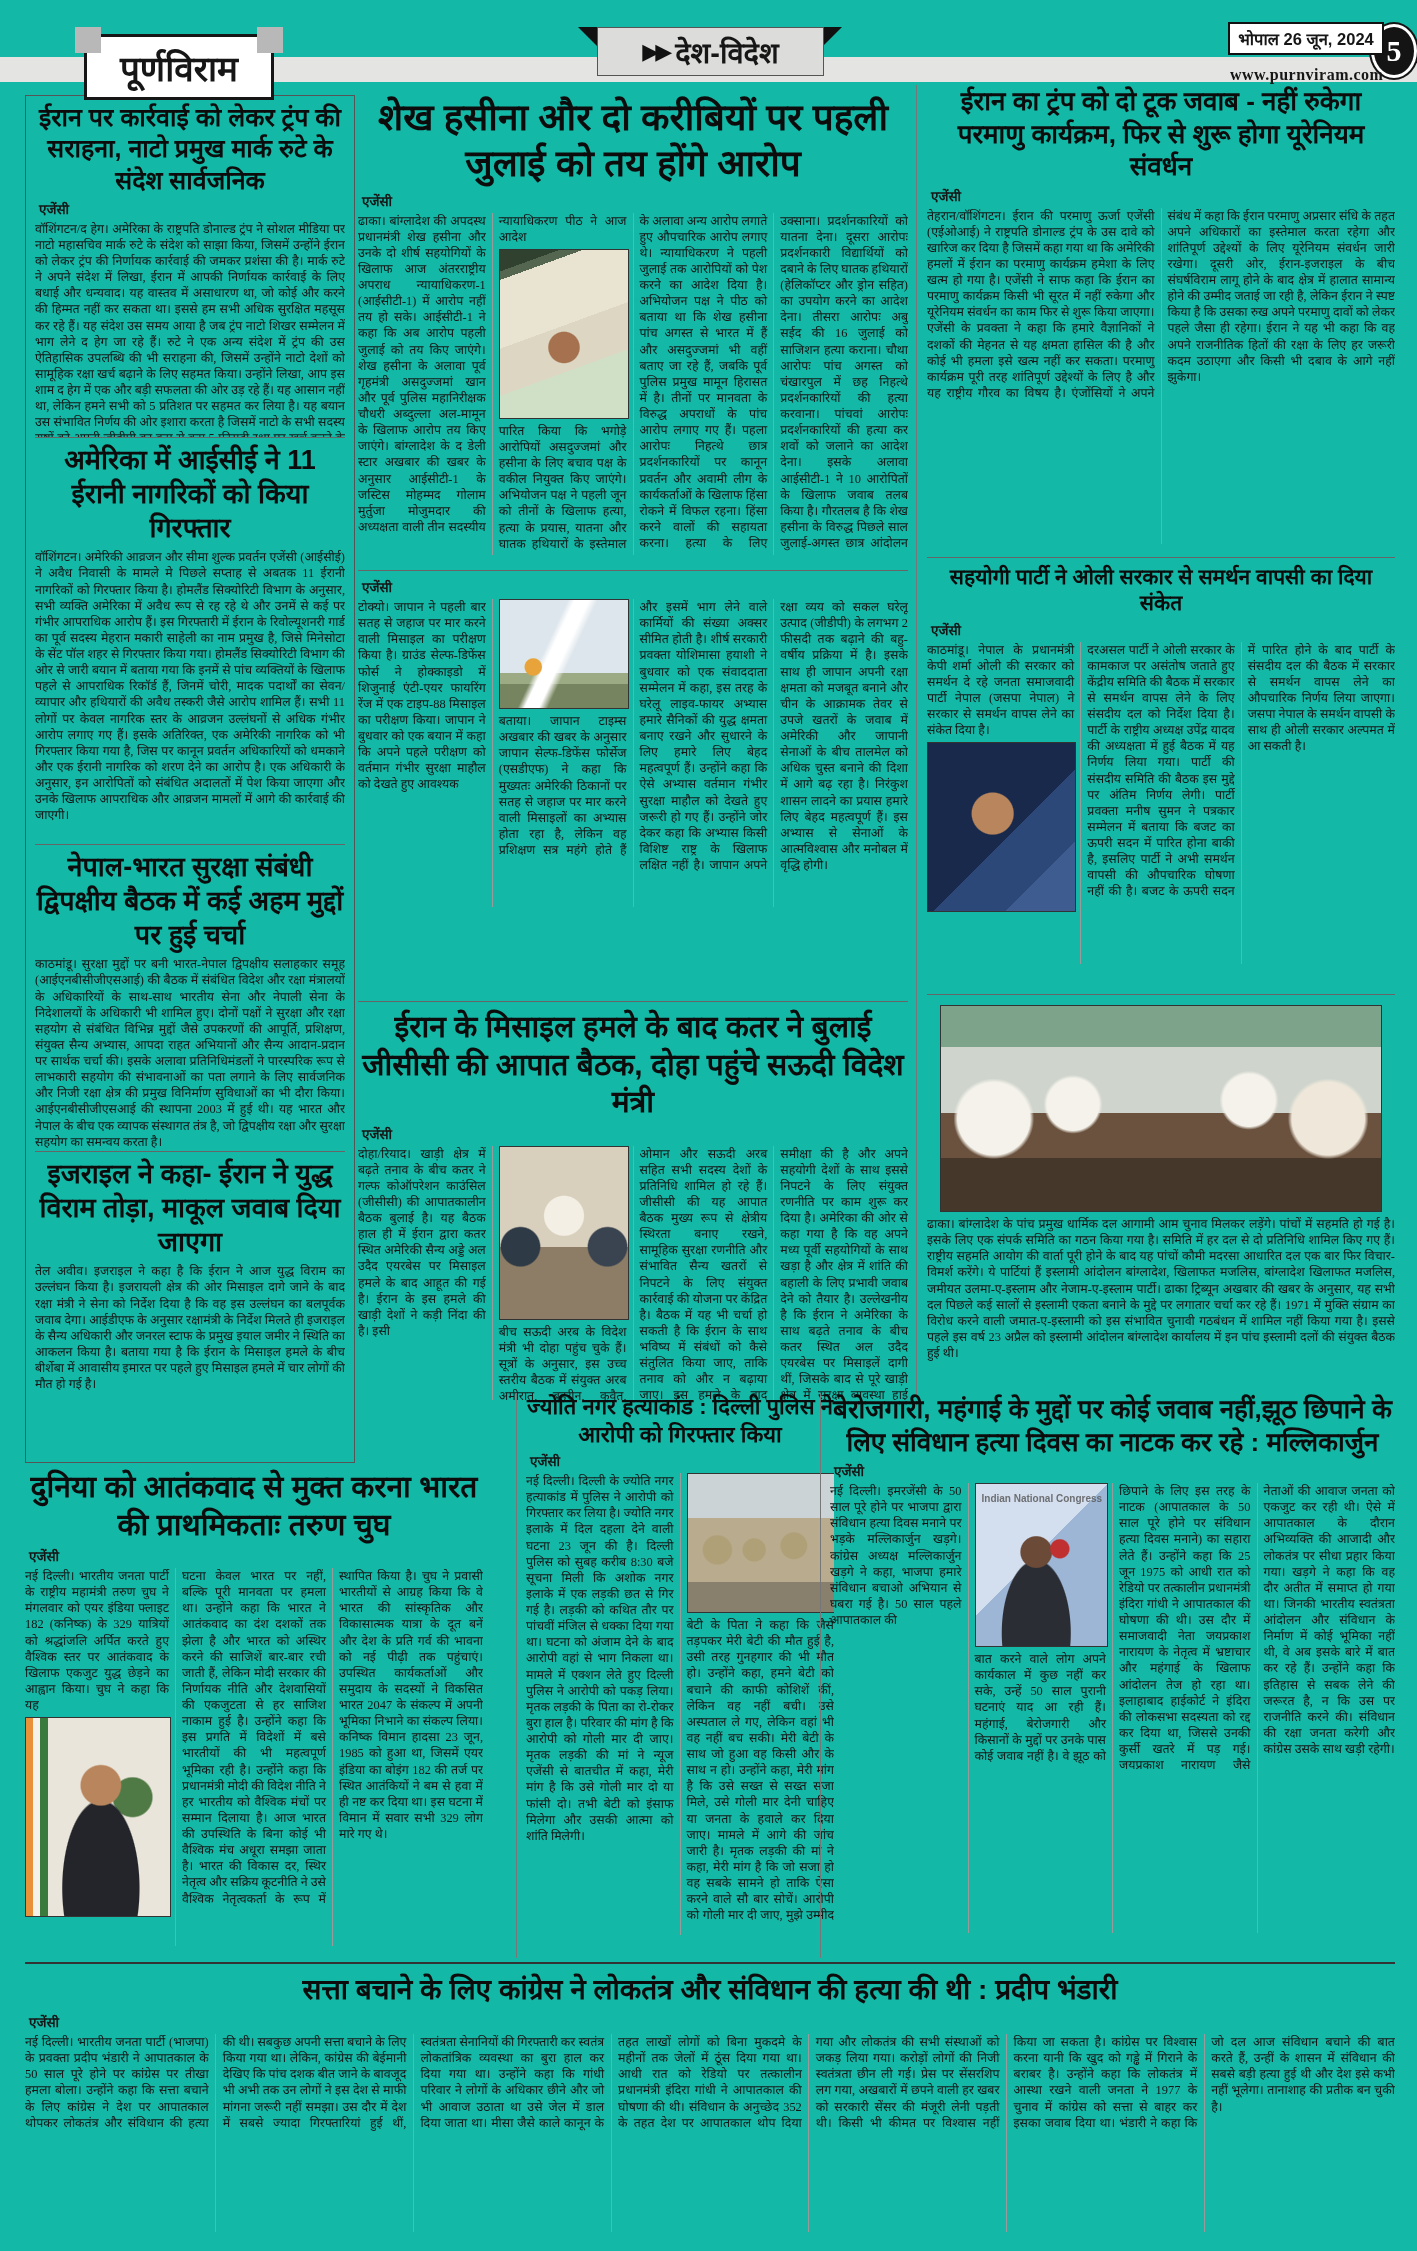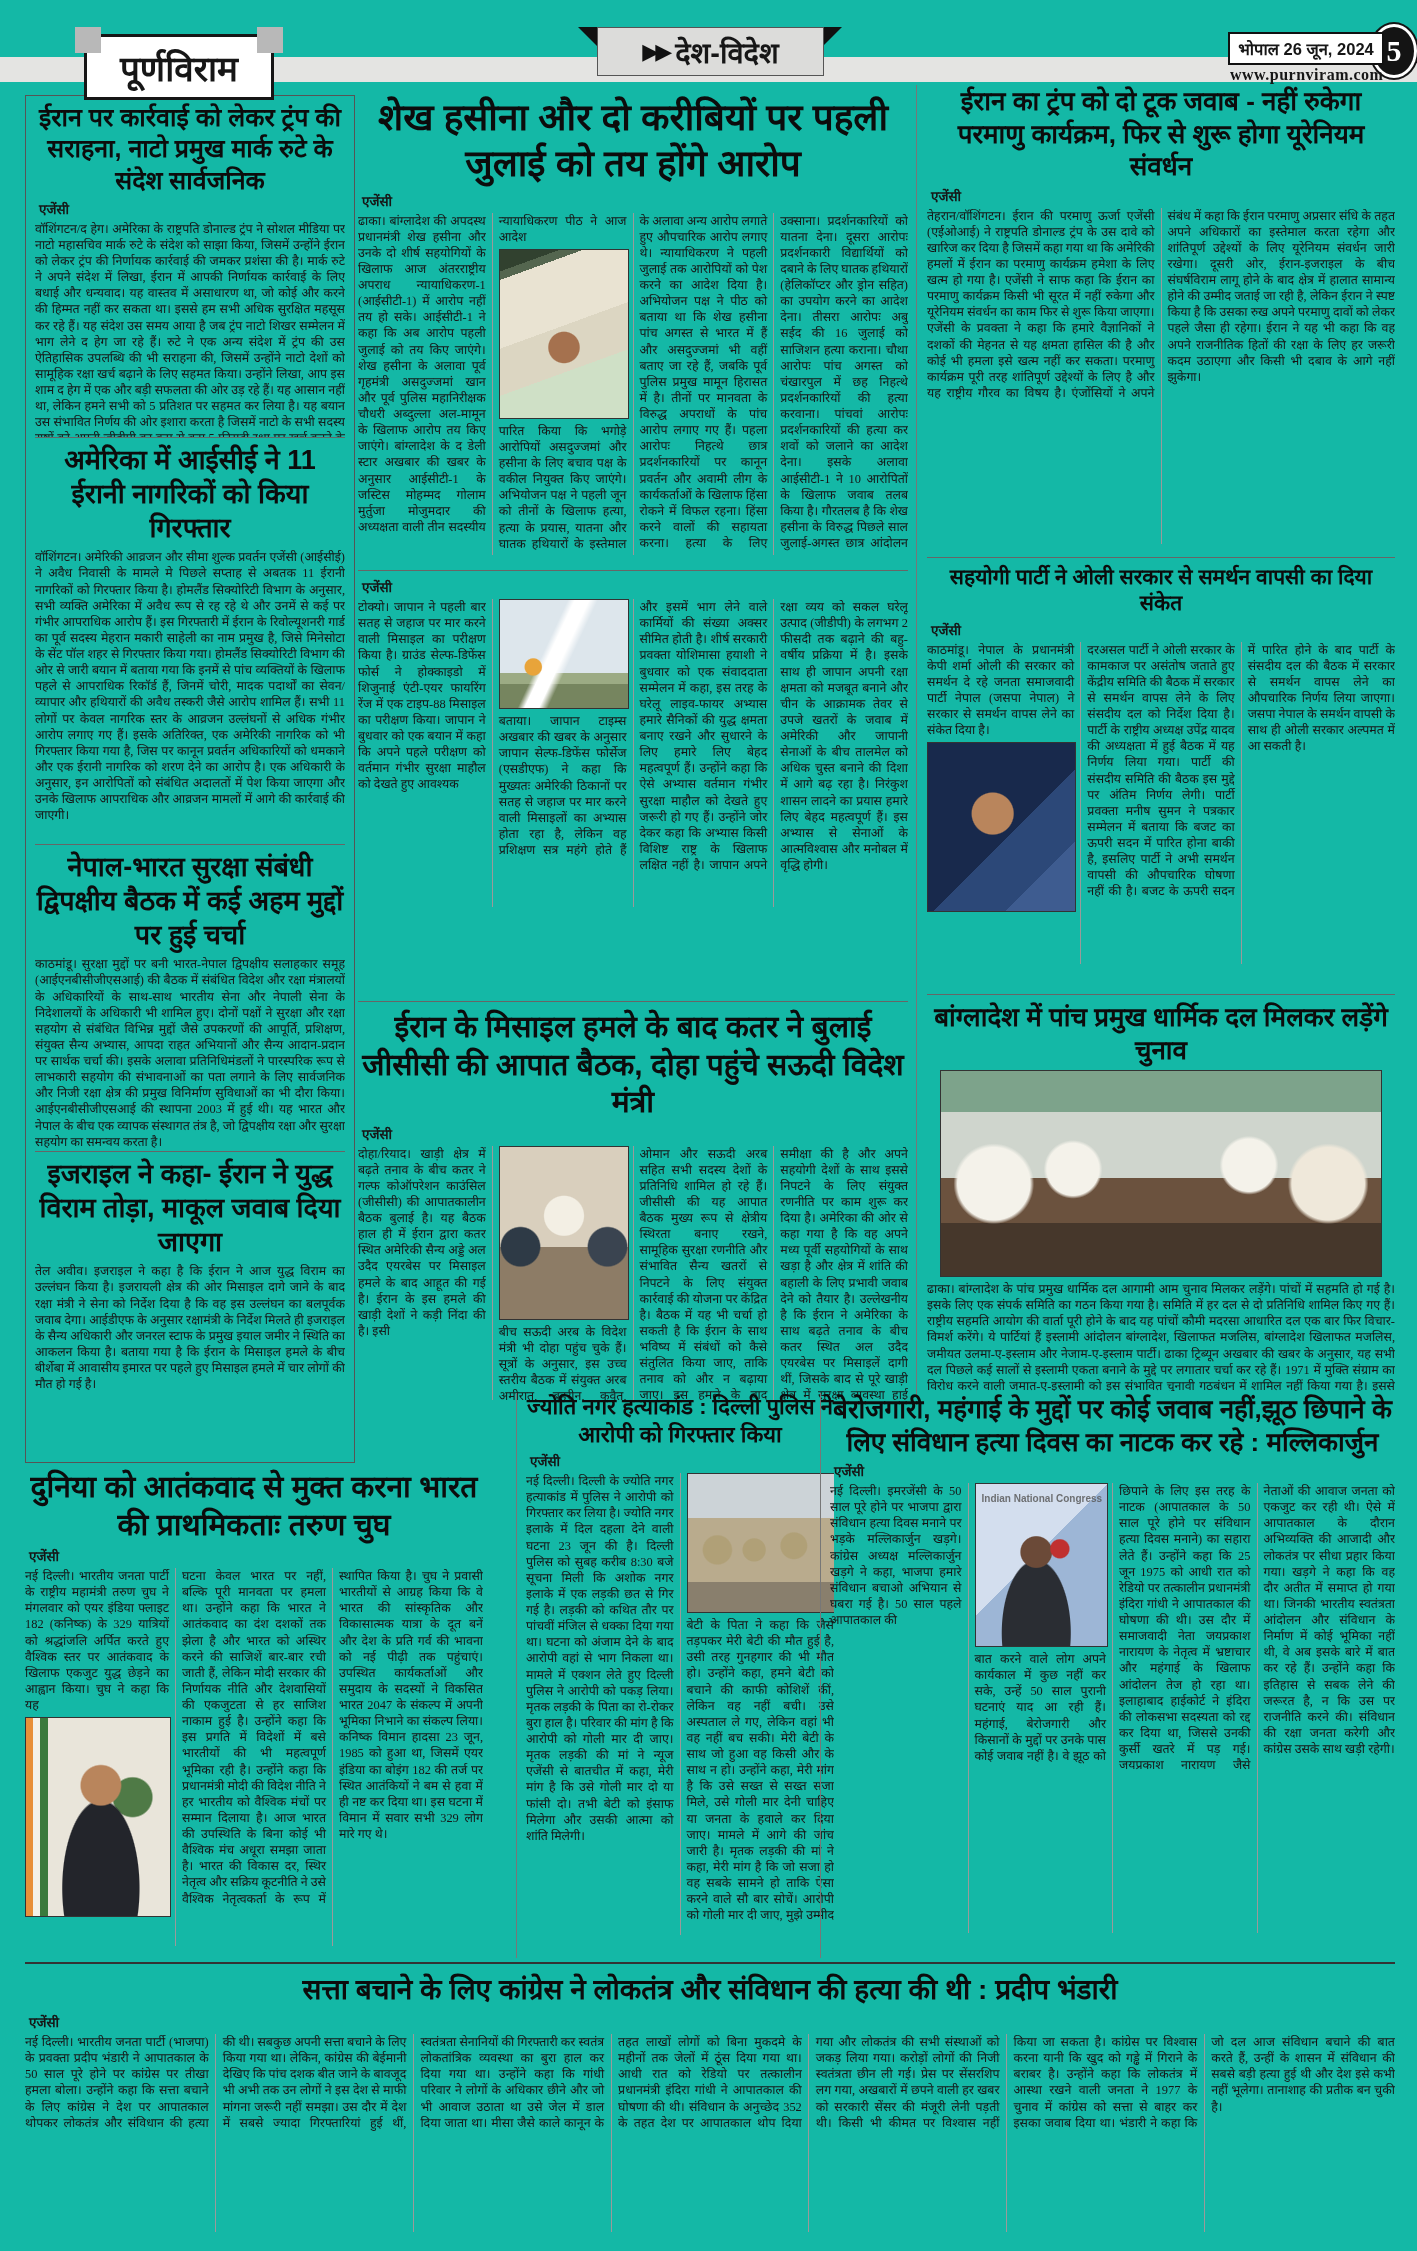--- a/index.html
+++ b/index.html
@@ -12,21 +12,21 @@
             font-family:"Liberation Sans","DejaVu Sans",sans-serif;font-weight:bold;font-size:35px;z-index:3;}
   .logo-box::before{content:"";position:absolute;left:-12px;top:-10px;width:26px;height:26px;background:#b8b8b8;z-index:-1;}
   .logo-box::after{content:"";position:absolute;right:-12px;top:-10px;width:26px;height:26px;background:#b8b8b8;z-index:-1;}
   .section-tab{position:absolute;left:597px;top:27px;width:225px;height:47px;background:#dcdcda;
                border:1px solid #555;display:flex;align-items:center;justify-content:center;gap:7px;
                font-family:"Liberation Sans","DejaVu Sans",sans-serif;font-weight:bold;font-size:29px;z-index:3;}
   .tri{position:absolute;width:0;height:0;border-style:solid;}
   .tri-l{left:578px;top:27px;border-width:0 20px 20px 0;border-color:transparent #111 transparent transparent;}
   .tri-r{left:822px;top:27px;border-width:20px 20px 0 0;border-color:#111 transparent transparent transparent;}
   .arrows{color:#111;font-size:22px;letter-spacing:-4px;}
-  .date-box{position:absolute;left:1228px;top:32px;width:152px;height:29px;background:#fff;border:2px solid #111;
+  .date-box{position:absolute;left:1228px;top:22px;width:152px;height:29px;background:#fff;border:2px solid #111;
             display:flex;align-items:center;justify-content:center;font-family:"Liberation Sans",sans-serif;
             font-weight:bold;font-size:16.5px;z-index:3;}
   .website{position:absolute;left:1230px;top:66px;font-weight:bold;font-size:16px;letter-spacing:.5px;z-index:3;}
   .page-num{position:absolute;left:1374px;top:27px;width:40px;height:48px;background:#141414;color:#fff;
             border-radius:50%;display:flex;align-items:center;justify-content:center;font-size:30px;font-weight:bold;
             box-shadow:0 0 0 3px #fff,0 0 0 5px #141414;z-index:2;}
   
   .art{position:absolute;box-sizing:border-box;}
   .hl{font-family:"Liberation Sans","DejaVu Sans",sans-serif;font-weight:bold;text-align:center;
       margin:0 0 4px 0;line-height:1.25;color:#0c0c0c;}
@@ -180,21 +180,20 @@
       <h2 class="hl" style="font-size:21px;">सहयोगी पार्टी ने ओली सरकार से समर्थन वापसी का दिया संकेत</h2>
       <div class="byline">एजेंसी</div>
       <div class="body cols-3" style="height:322px;">
         <span>काठमांडू। नेपाल के प्रधानमंत्री केपी शर्मा ओली की सरकार को समर्थन दे रहे जनता समाजवादी पार्टी नेपाल (जसपा नेपाल) ने सरकार से समर्थन वापस लेने का संकेत दिया है।</span>
         <div class="photo ph-oli"></div>
         <span>दरअसल पार्टी ने ओली सरकार के कामकाज पर असंतोष जताते हुए केंद्रीय समिति की बैठक में सरकार से समर्थन वापस लेने के लिए संसदीय दल को निर्देश दिया है। पार्टी के राष्ट्रीय अध्यक्ष उपेंद्र यादव की अध्यक्षता में हुई बैठक में यह निर्णय लिया गया। पार्टी की संसदीय समिति की बैठक इस मुद्दे पर अंतिम निर्णय लेगी। पार्टी प्रवक्ता मनीष सुमन ने पत्रकार सम्मेलन में बताया कि बजट का ऊपरी सदन में पारित होना बाकी है, इसलिए पार्टी ने अभी समर्थन वापसी की औपचारिक घोषणा नहीं की है। बजट के ऊपरी सदन में पारित होने के बाद पार्टी के संसदीय दल की बैठक में सरकार से समर्थन वापस लेने का औपचारिक निर्णय लिया जाएगा। जसपा नेपाल के समर्थन वापसी के साथ ही ओली सरकार अल्पमत में आ सकती है।</span>
       </div>
     </article>
 
     <article class="sep-top" style="height:390px;overflow:hidden;">
-      <h2 class="hl" style="font-size:26px;">बांग्लादेश में पांच प्रमुख धार्मिक दल मिलकर लड़ेंगे चुनाव</h2>
       <div class="photo ph-bd" style="width:94%;margin:4px auto;"></div>
       <div class="body" style="height:150px;">ढाका। बांग्लादेश के पांच प्रमुख धार्मिक दल आगामी आम चुनाव मिलकर लड़ेंगे। पांचों में सहमति हो गई है। इसके लिए एक संपर्क समिति का गठन किया गया है। समिति में हर दल से दो प्रतिनिधि शामिल किए गए हैं। राष्ट्रीय सहमति आयोग की वार्ता पूरी होने के बाद यह पांचों कौमी मदरसा आधारित दल एक बार फिर विचार-विमर्श करेंगे। ये पार्टियां हैं इस्लामी आंदोलन बांग्लादेश, खिलाफत मजलिस, बांग्लादेश खिलाफत मजलिस, जमीयत उलमा-ए-इस्लाम और नेजाम-ए-इस्लाम पार्टी। ढाका ट्रिब्यून अखबार की खबर के अनुसार, यह सभी दल पिछले कई सालों से इस्लामी एकता बनाने के मुद्दे पर लगातार चर्चा कर रहे हैं। 1971 में मुक्ति संग्राम का विरोध करने वाली जमात-ए-इस्लामी को इस संभावित चुनावी गठबंधन में शामिल नहीं किया गया है। इससे पहले इस वर्ष 23 अप्रैल को इस्लामी आंदोलन बांग्लादेश कार्यालय में इन पांच इस्लामी दलों की संयुक्त बैठक हुई थी।</div>
     </article>
   </div>
 
   <article class="art b1">
     <h2 class="hl" style="font-size:30px;">दुनिया को आतंकवाद से मुक्त करना भारत की प्राथमिकताः तरुण चुघ</h2>
     <div class="byline">एजेंसी</div>
     <div class="body cols-3" style="height:378px;">
       <span>नई दिल्ली। भारतीय जनता पार्टी के राष्ट्रीय महामंत्री तरुण चुघ ने मंगलवार को एयर इंडिया फ्लाइट 182 (कनिष्क) के 329 यात्रियों को श्रद्धांजलि अर्पित करते हुए वैश्विक स्तर पर आतंकवाद के खिलाफ एकजुट युद्ध छेड़ने का आह्वान किया। चुघ ने कहा कि यह</span>

